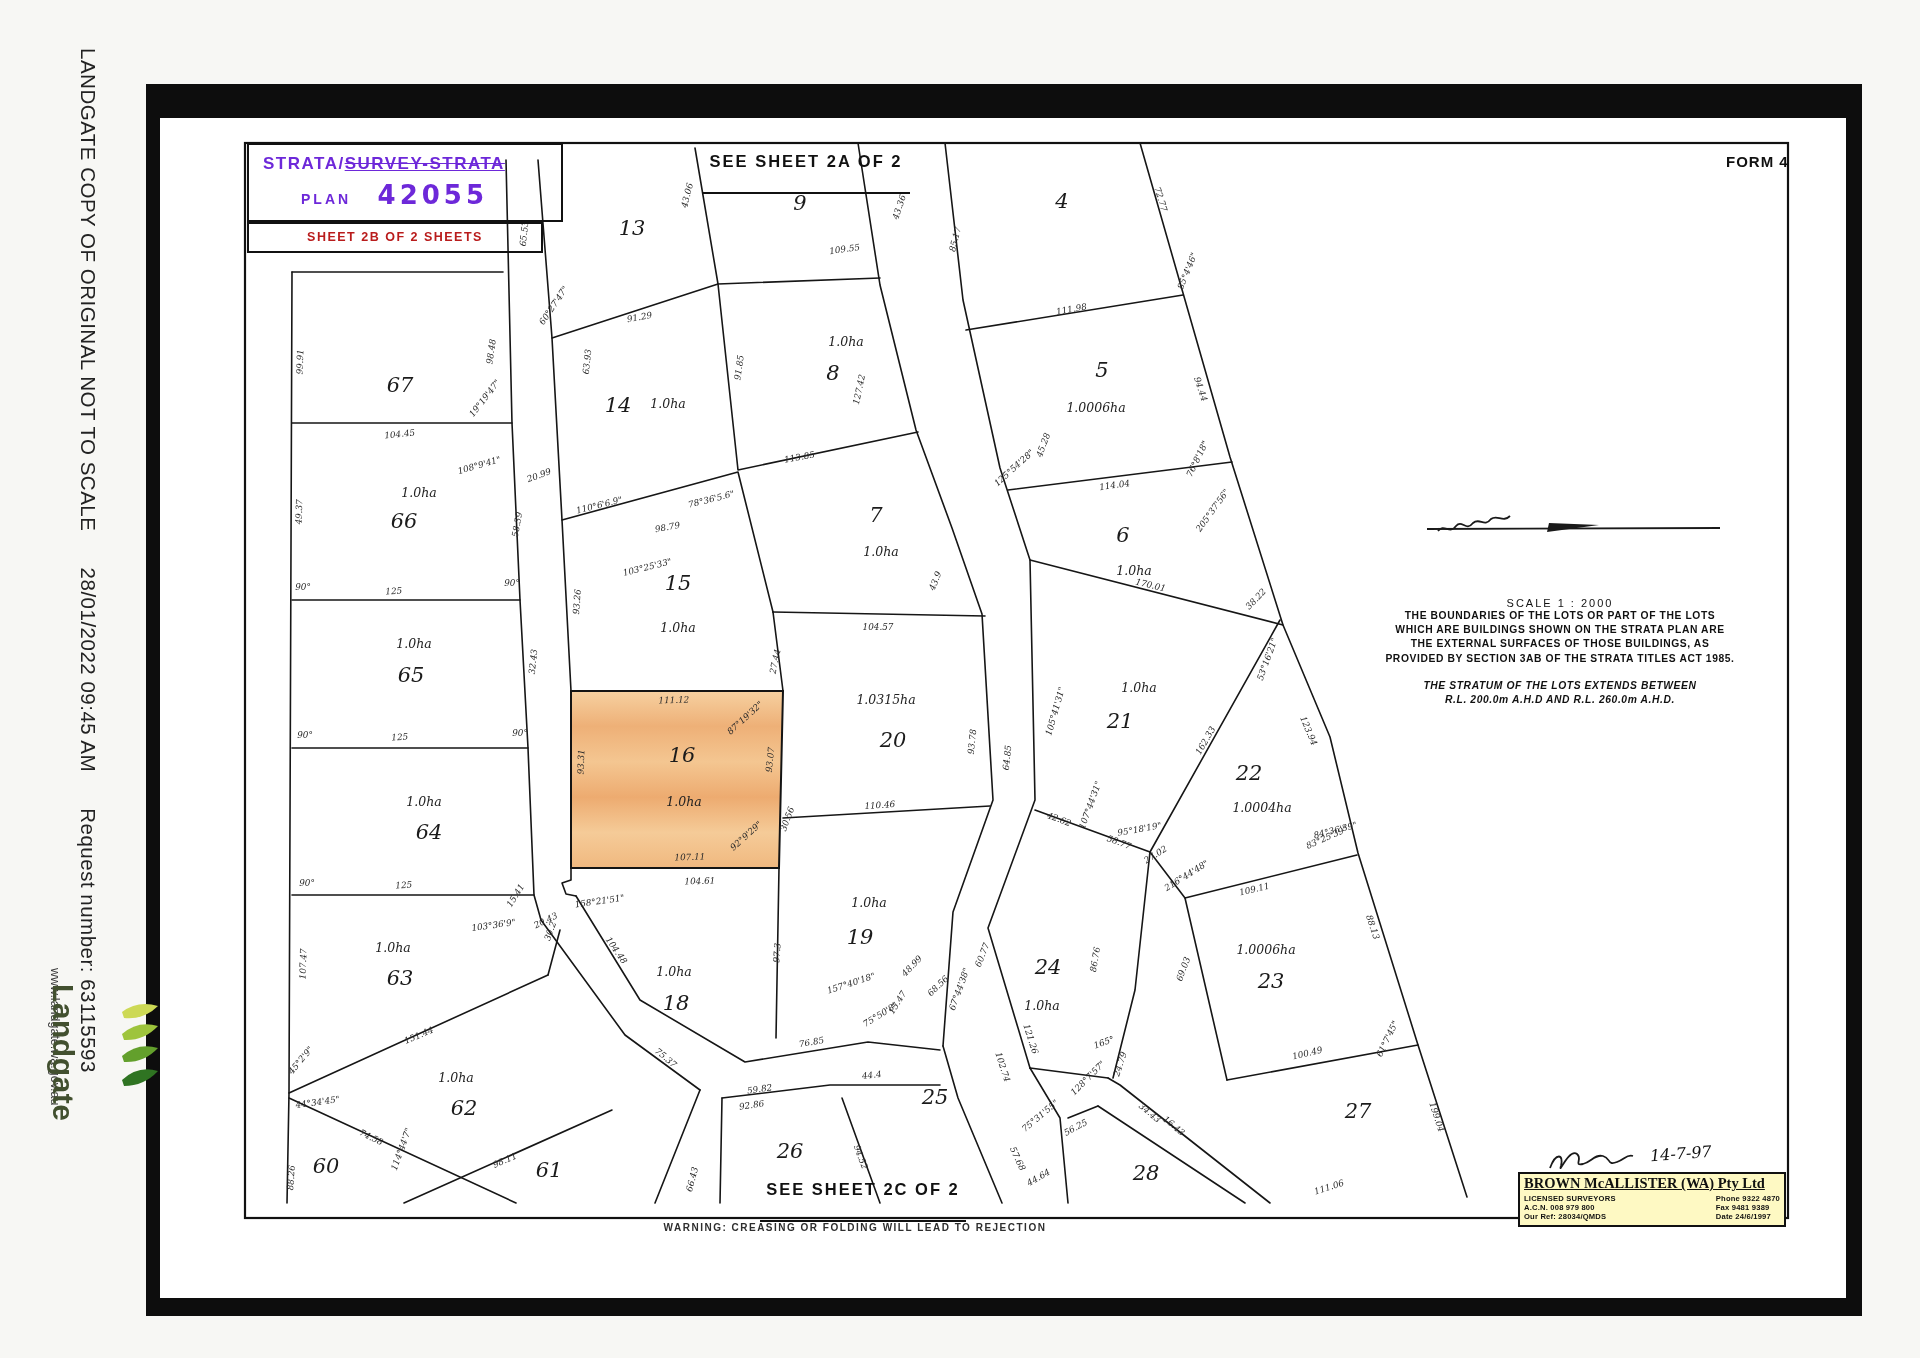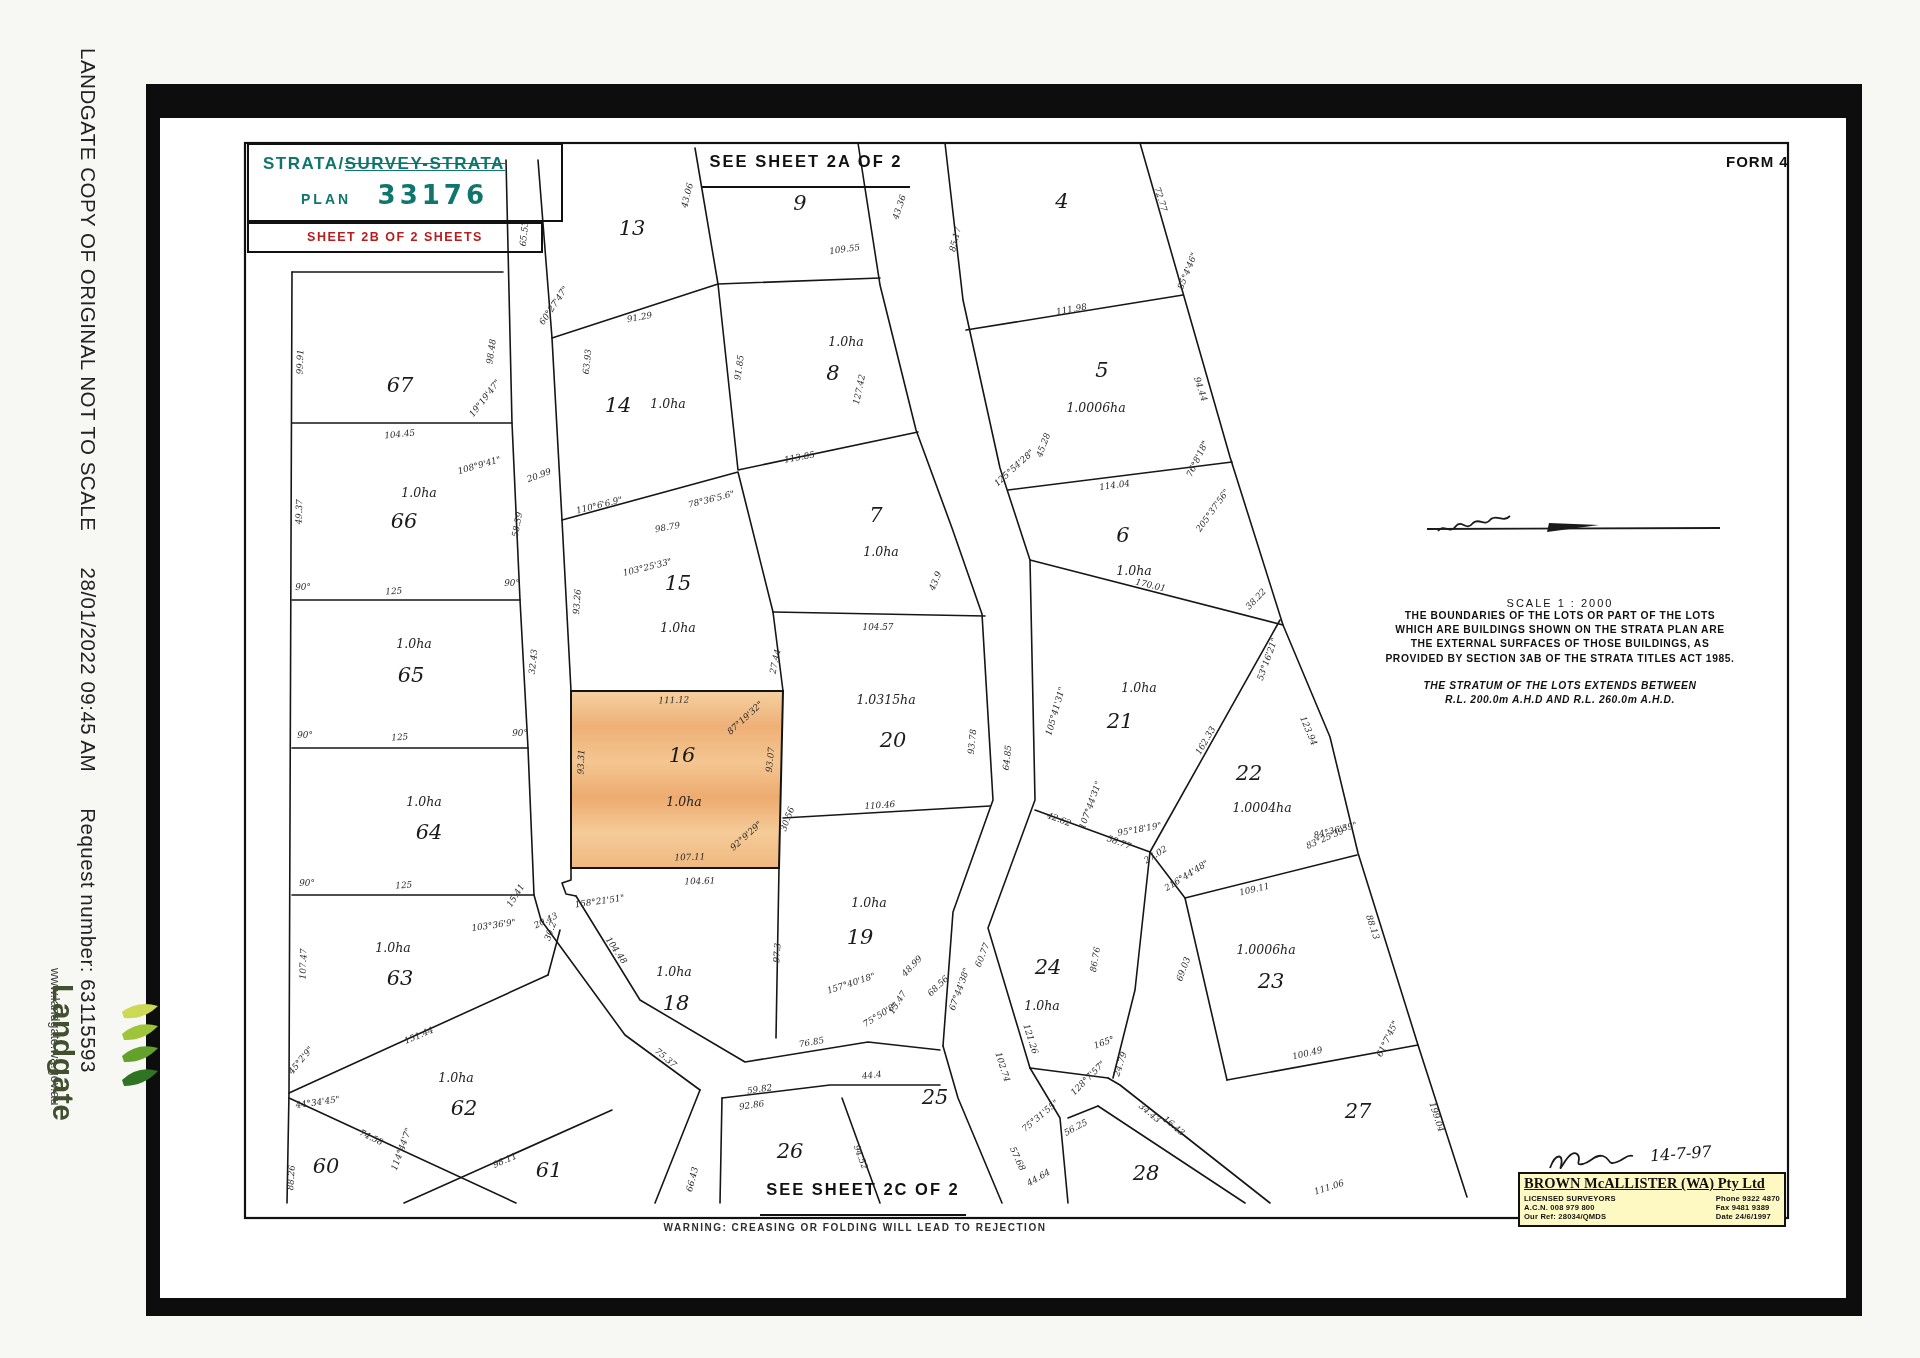--- a/index.html
+++ b/index.html
@@ -27,35 +27,35 @@
   }
   .side-brand{
     position:absolute;left:80px;top:984px;transform:rotate(90deg);transform-origin:0 0;
     font-size:30px;font-weight:bold;color:#42502f;letter-spacing:.5px;white-space:nowrap;
   }
   .leaves{position:absolute;left:118px;top:1000px;}
   
   .abs{position:absolute;}
   .title-block{
     left:247px;top:143px;width:316px;height:79px;border:2.5px solid #111;box-sizing:border-box;
-    color:#0f766e;
+    color:#6d28d9;
   }
   .tb-line1{font-size:17px;font-weight:bold;letter-spacing:1.5px;margin:9px 0 0 14px;white-space:nowrap;}
   .tb-struck{text-decoration:line-through underline;}
   .tb-line2{margin:6px 0 0 52px;white-space:nowrap;}
   .tb-plan{font-size:14px;font-weight:bold;letter-spacing:3px;}
   .tb-num{font-size:26px;font-weight:bold;letter-spacing:4px;margin-left:22px;font-family:"DejaVu Sans",sans-serif;}
   .sheet-box{
     left:247px;top:222px;width:296px;height:31px;border:2.5px solid #111;border-top-width:2px;box-sizing:border-box;
     font-size:12.5px;font-weight:bold;letter-spacing:1.5px;color:#b91c1c;
     text-align:center;line-height:27px;
   }
   .form4{left:1726px;top:153px;font-size:15px;font-weight:bold;letter-spacing:1px;color:#111;}
   .ref{font-size:16.5px;font-weight:bold;letter-spacing:2px;color:#111;text-align:center;
-       border-bottom:2px solid #111;padding-bottom:15px;white-space:nowrap;}
+       border-bottom:2px solid #111;padding-bottom:21px;white-space:nowrap;}
   .ref-top{left:702px;top:152px;width:208px;}
   .ref-bottom{left:760px;top:1180px;width:206px;}
   .warning{left:640px;top:1222px;width:430px;text-align:center;font-size:10px;letter-spacing:1.5px;color:#2e2e2e;font-weight:bold;}
   .notes{left:1348px;top:584px;width:424px;text-align:center;color:#111;}
   .notes-title{font-size:26px;letter-spacing:4px;font-weight:bold;display:inline-block;
                border-bottom:2px solid #111;padding:0 8px 4px 8px;white-space:nowrap;}
   .notes-scale{font-size:11px;font-weight:normal;letter-spacing:2px;margin-top:13px;}
   .notes-para{font-size:10.3px;line-height:14.2px;letter-spacing:.6px;font-weight:bold;}
   .notes-para2{margin-top:13px;font-style:italic;}
   .surv{left:1518px;top:1142px;width:268px;color:#111;}
@@ -343,21 +343,21 @@
       <text x="1330" y="1190" class="dim" transform="rotate(-18 1330 1190)">111.06</text>
     </g>
 </svg>
 
 <div class="abs title-block">
   <div class="tb-line1">
     <span>STRATA/</span><span class="tb-struck">SURVEY-STRATA</span>
   </div>
   <div class="tb-line2">
     <span class="tb-plan">PLAN</span>
-    <span class="tb-num">33176</span>
+    <span class="tb-num">42055</span>
   </div>
 </div>
 <div class="abs sheet-box">SHEET 2B OF 2 SHEETS</div>
 
 <div class="abs form4">FORM 4</div>
 <div class="abs ref ref-top">SEE SHEET 2A OF 2</div>
 <div class="abs ref ref-bottom">SEE SHEET 2C OF 2</div>
 <div class="abs warning">WARNING: CREASING OR FOLDING WILL LEAD TO REJECTION</div>
 
 <div class="abs notes">

